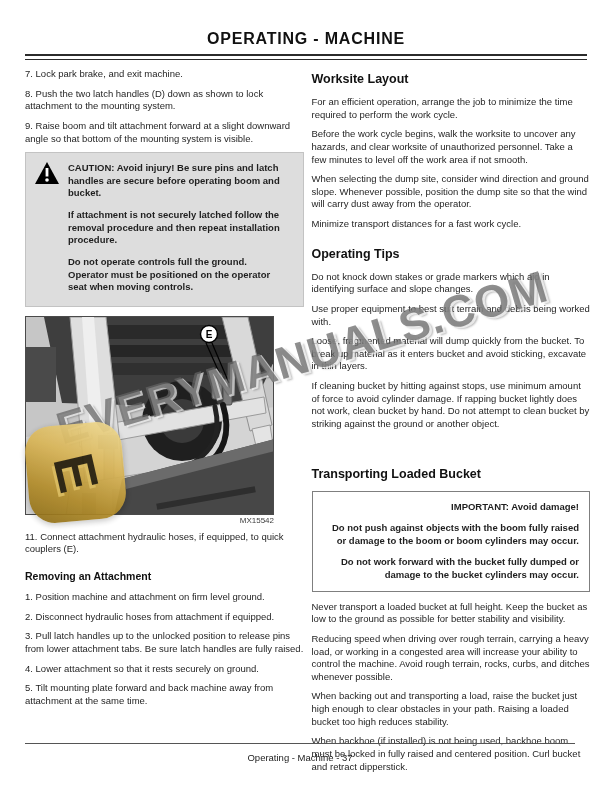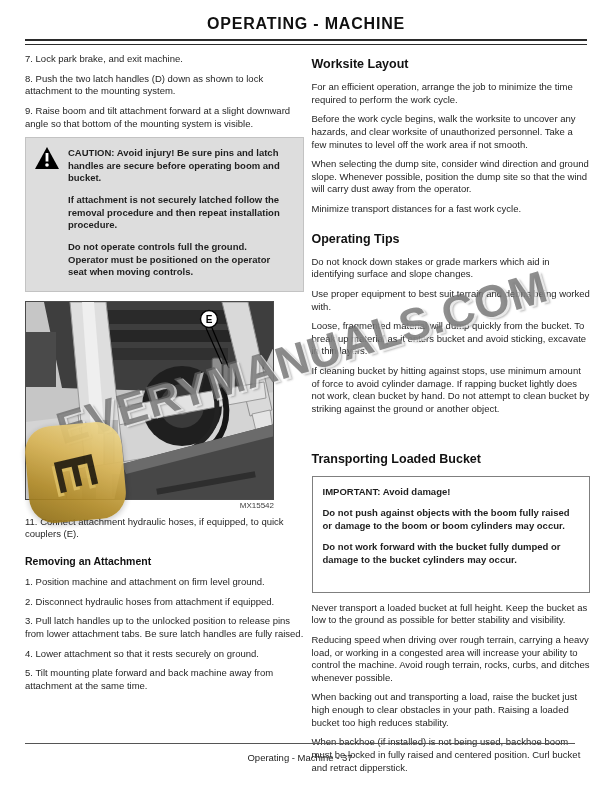--- a/index.html
+++ b/index.html
@@ -7,21 +7,21 @@
   .page {
     position: relative;
     width: 612px; height: 791px;
     margin: 0 auto;
     background: #ffffff;
     font-family: "Liberation Sans", "DejaVu Sans", sans-serif;
     color: #1a1a1a;
     overflow: hidden;
   }
   
-  .header { padding-top: 15px; }
+  .header { padding-top: 30px; }
   .page-title {
     text-align: center;
     font-size: 16px; font-weight: bold; letter-spacing: 0.8px;
     color: #111;
   }
   .double-rule {
     margin: 6px 25px 0 25px;
     height: 6px;
     border-top: 2.5px solid #2b2b2b;
     border-bottom: 1.5px solid #2b2b2b;
@@ -70,22 +70,23 @@
   .figure-caption {
     width: 249px;
     text-align: right;
     font-size: 8px; color: #3c3c3c;
     margin-top: 1px; margin-bottom: 6px;
   }
   
   .important-box {
     border: 1px solid #7f7f7f;
     background: #fff;
-    padding: 9px 10px 16px 10px;
+    padding: 9px 10px 0 10px;
     margin: 2px 0 9px 0;
+    text-align: right;
   }
   .important-box p { font-weight: bold; font-size: 9.5px; margin-bottom: 9px; }
   
   .footer {
     position: absolute; left: 0; right: 12px; bottom: 28px;
   }
   .footer-rule { margin: 0 25px 8px 25px; border-top: 1.5px solid #555; }
   .footer-text { text-align: center; font-size: 9.5px; color: #222; }
   
   .watermark-text {

